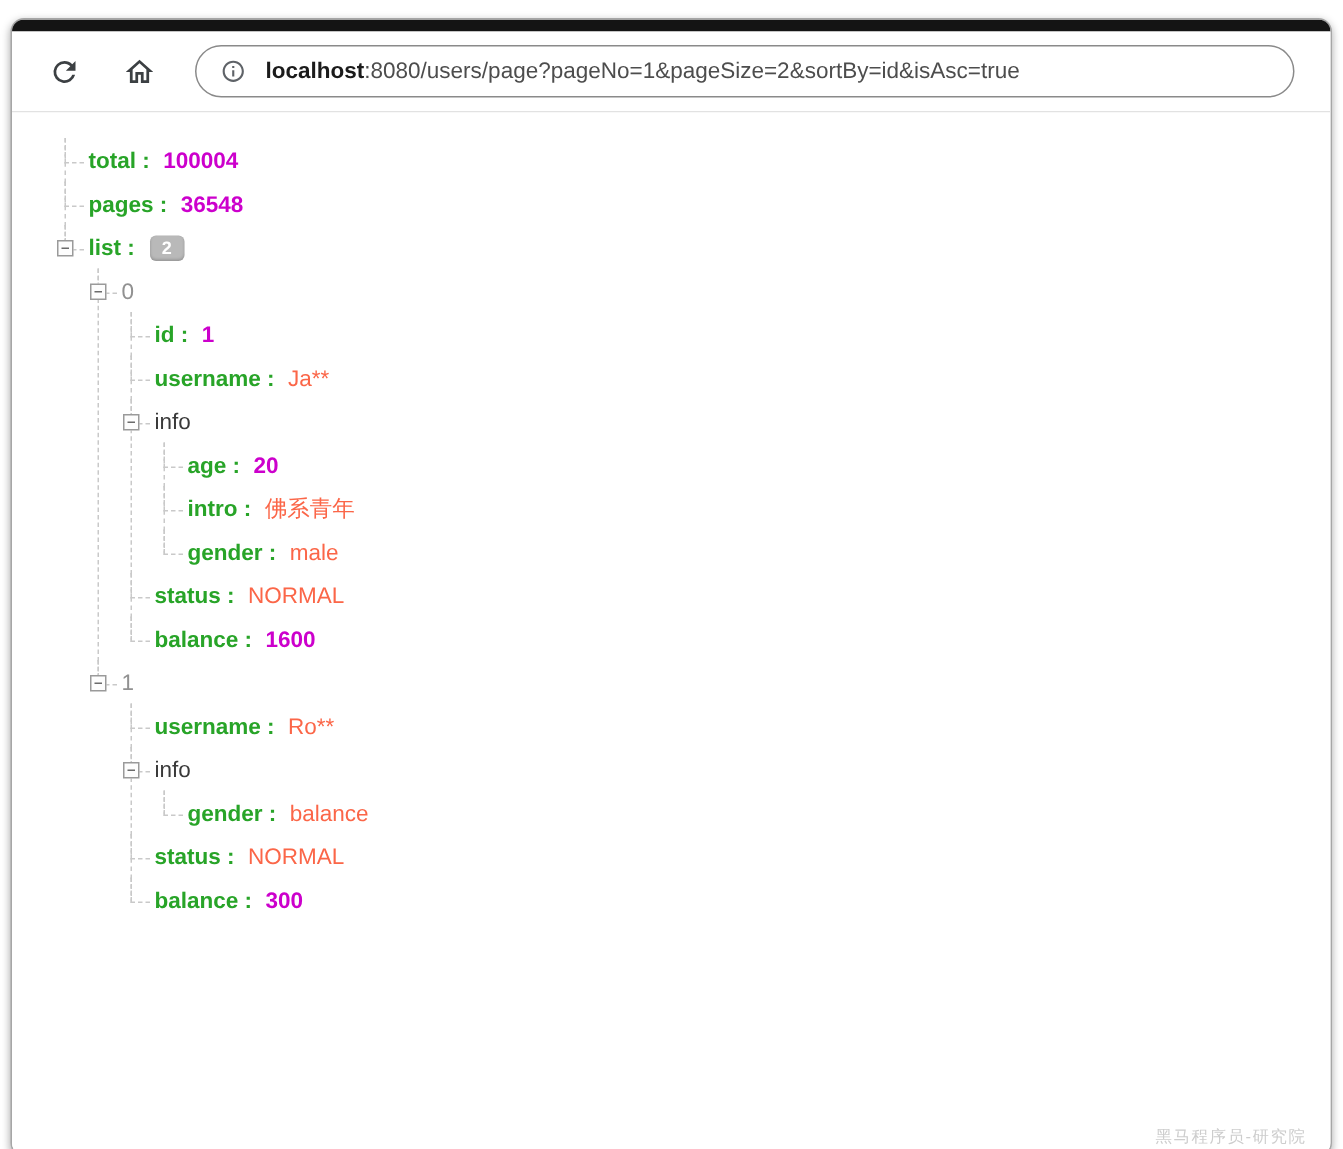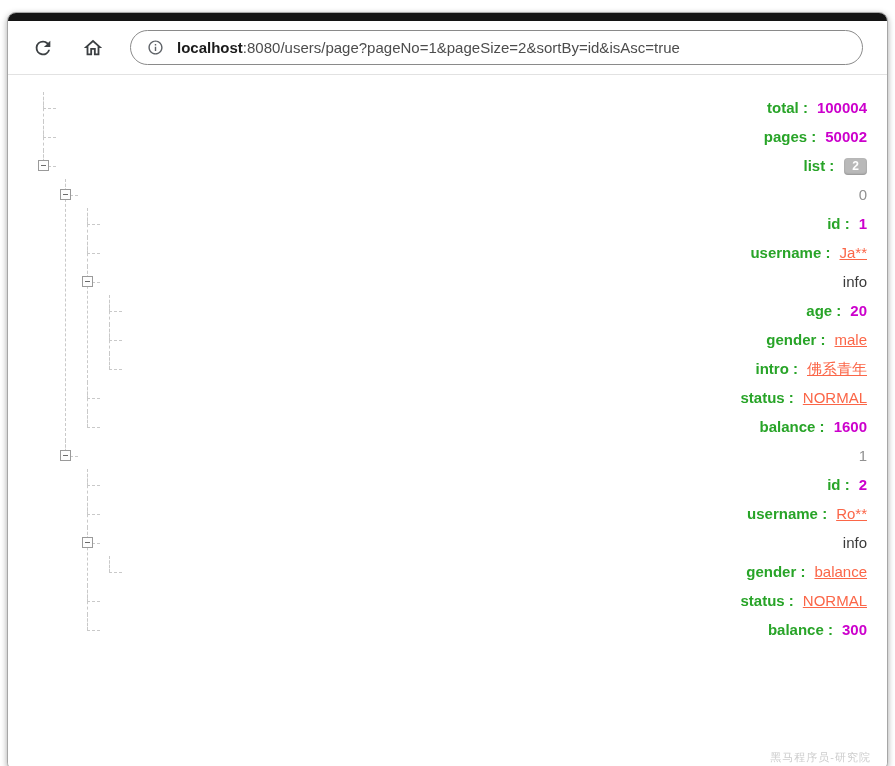--- a/index.html
+++ b/index.html
@@ -62,21 +62,21 @@
     height: 696px;
     padding: 18px 20px 0 30px;
     background: #fff;
     overflow: hidden;
   }
 
   
   .tree { font-size: 15px; }
   .tree ul { list-style: none; margin: 0; padding: 0; }
   .tree > .children { margin-left: 5px; }
-  .tree li { position: relative; padding-left: 16px; margin: 0; text-align: right; }
+  .tree li { position: relative; padding-left: 16px; margin: 0; }
   .tree li > .children { margin-left: 6px; }
 
   .tree li::before {
     content: ""; position: absolute; left: 0; top: -1px;
     width: 12px; height: 16px;
     border-left: 1px dashed var(--tree-line);
     border-bottom: 1px dashed var(--tree-line);
   }
   .tree li::after {
     content: ""; position: absolute; left: 0; top: -1px; bottom: 0;
@@ -114,21 +114,21 @@
     border-radius: 9px;
     box-shadow: inset 0 -2px 3px rgba(0,0,0,.22);
     cursor: pointer;
   }
 
   .key { color: var(--key); font-weight: 700; }
   .k-index { color: var(--index); }
   .k-object { color: var(--object-label); }
   .val { margin-left: 9px; }
   .v-number { color: var(--number); font-weight: 600; }
-  .v-string { color: var(--string); text-decoration: underline; }
+  .v-string { color: var(--string); }
   .count-badge {
     display: inline-block;
     margin-left: 10px;
     background: var(--count-badge-bg);
     color: #fff;
     font-size: 12px;
     font-weight: 700;
     line-height: 15px;
     padding: 1px 8px;
     border-radius: 4px;
@@ -176,21 +176,21 @@
     </div>
   </div>
 
   <div class="content">
     <div id="json-tree" class="tree">
         <ul class="children">
           <li>
             <div class="row"><span class="key">total :</span><span class="val v-number">100004</span></div>
           </li>
           <li>
-            <div class="row"><span class="key">pages :</span><span class="val v-number">50002</span></div>
+            <div class="row"><span class="key">pages :</span><span class="val v-number">36548</span></div>
           </li>
           <li>
             <span class="ebox"></span>
             <div class="row"><span class="key">list :</span><span class="count-badge">2</span></div>
             <ul class="children">
               <li>
                 <span class="ebox"></span>
                 <div class="row"><span class="k-index">0</span></div>
                 <ul class="children">
                   <li>
@@ -200,42 +200,39 @@
                     <div class="row"><span class="key">username :</span><span class="val v-string">Ja**</span></div>
                   </li>
                   <li>
                     <span class="ebox"></span>
                     <div class="row"><span class="k-object">info</span></div>
                     <ul class="children">
                       <li>
                         <div class="row"><span class="key">age :</span><span class="val v-number">20</span></div>
                       </li>
                       <li>
+                        <div class="row"><span class="key">intro :</span><span class="val v-string">佛系青年</span></div>
+                      </li>
+                      <li>
                         <div class="row"><span class="key">gender :</span><span class="val v-string">male</span></div>
-                      </li>
-                      <li>
-                        <div class="row"><span class="key">intro :</span><span class="val v-string">佛系青年</span></div>
                       </li>
                     </ul>
                   </li>
                   <li>
                     <div class="row"><span class="key">status :</span><span class="val v-string">NORMAL</span></div>
                   </li>
                   <li>
                     <div class="row"><span class="key">balance :</span><span class="val v-number">1600</span></div>
                   </li>
                 </ul>
               </li>
               <li>
                 <span class="ebox"></span>
                 <div class="row"><span class="k-index">1</span></div>
                 <ul class="children">
-                  <li>
-                    <div class="row"><span class="key">id :</span><span class="val v-number">2</span></div>
-                  </li>
                   <li>
                     <div class="row"><span class="key">username :</span><span class="val v-string">Ro**</span></div>
                   </li>
                   <li>
                     <span class="ebox"></span>
                     <div class="row"><span class="k-object">info</span></div>
                     <ul class="children">
                       <li>
                         <div class="row"><span class="key">gender :</span><span class="val v-string">balance</span></div>
                       </li>

